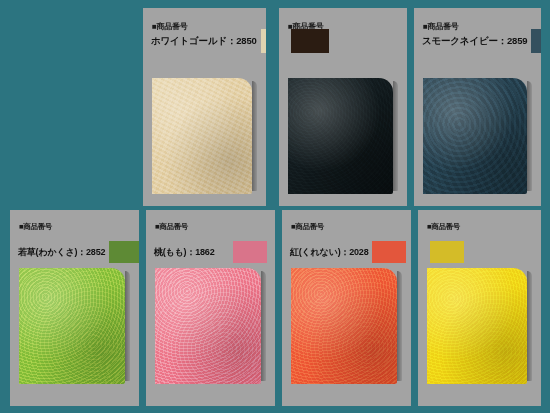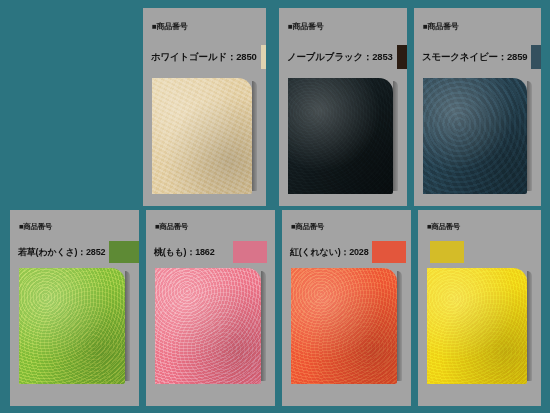--- a/index.html
+++ b/index.html
@@ -23,21 +23,21 @@
     font-size:8px;
     line-height:10px;
     color:#1a1a1a;
     font-weight:bold;
     letter-spacing:-0.3px;
     white-space:nowrap;
   }
 
   .label-row{
     position:absolute;
-    left:8px;right:8px;top:36px;
+    left:8px;right:8px;top:20px;
     height:26px;
     display:flex;
     align-items:center;
     justify-content:space-between;
   }
   .label-text{
     font-size:9.5px;
     line-height:12px;
     color:#111111;
     white-space:nowrap;
@@ -115,21 +115,20 @@
       <div class="photo" style="background:linear-gradient(135deg,#e7d4aa 0%,#e2cda0 45%,#d9c191 100%);">
         <div class="grain" style="background-image:repeating-linear-gradient(27deg,rgba(255,255,255,.30) 0 2px,rgba(0,0,0,.05) 2px 4px),repeating-linear-gradient(112deg,rgba(255,255,255,.18) 0 3px,rgba(0,0,0,.04) 3px 6px);"></div>
         <div class="sheen"></div>
       </div>
     </div>
   </div>
 
   <div class="card" style="left:279px;top:8px;width:128px;height:198px;">
     <div class="card-head">■商品番号</div>
     <div class="label-row">
-      <span class="label-text">ノーブルブラック：2853</span>
       <span class="swatch" style="background:#2b1c12;"></span>
     </div>
     <div class="photo-wrap">
       <div class="photo" style="background:linear-gradient(135deg,#1b262a 0%,#121b1e 50%,#090f11 100%);">
         <div class="grain" style="background-image:repeating-radial-gradient(circle at 20% 30%,rgba(255,255,255,.16) 0 1px,rgba(0,0,0,.10) 1px 3px),repeating-linear-gradient(48deg,rgba(255,255,255,.10) 0 2px,rgba(0,0,0,.12) 2px 5px);"></div>
         <div class="sheen"></div>
       </div>
     </div>
   </div>
 

